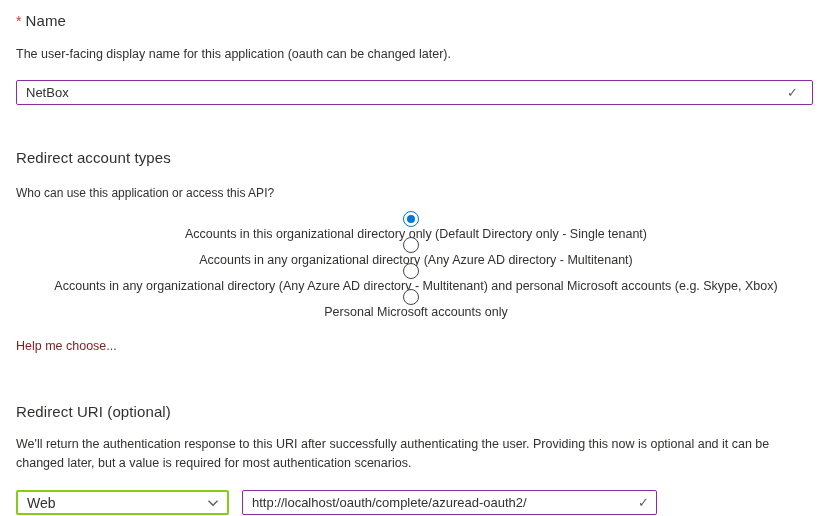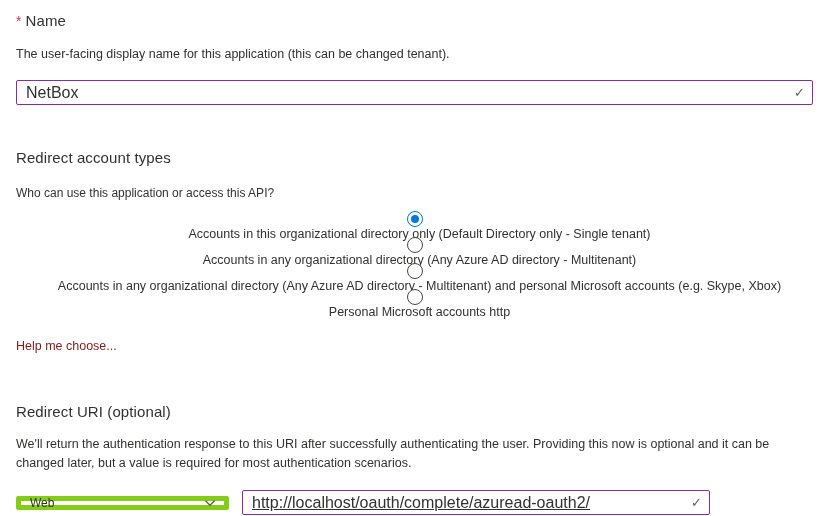--- a/index.html
+++ b/index.html
@@ -3,21 +3,21 @@
 <meta charset="utf-8">
 <style>
   * { margin:0; padding:0; box-sizing:border-box; }
   html,body { width:829px; height:516px; }
   body {
     background:#ffffff;
     font-family:"Liberation Sans", sans-serif;
     color:#323130;
     overflow:hidden;
   }
-  .page { padding:12px 16px 0 16px; width:829px; }
+  .page { padding:12px 23px 0 16px; width:829px; }
 
   .section-title {
     font-size:15px;
     font-weight:400;
     color:#323130;
     letter-spacing:.1px;
   }
   .required-star { color:#d13438; margin-right:4px; font-size:14px; }
 
   .desc {
@@ -28,21 +28,21 @@
     max-width:800px;
   }
 
   .field-wrap { position:relative; margin-top:16px; }
   .text-field {
     width:797px;
     height:25px;
     border:1px solid #8a2da5;
     border-radius:2px;
     font-family:"Liberation Sans", sans-serif;
-    font-size:16px;
+    font-size:13px;
     color:#323130;
     padding:0 28px 0 9px;
     outline:none;
     background:#fff;
   }
   .check-glyph {
     position:absolute;
     right:8px;
     top:50%;
     transform:translateY(-52%);
@@ -99,51 +99,51 @@
 
   .uri-row {
     display:flex;
     align-items:center;
     margin-top:17px;
     gap:13px;
   }
   .select-box {
     position:relative;
     width:213px;
-    height:14px;
-    border:5px solid #84cc16;
+    height:25px;
+    border:2px solid #84cc16;
     border-radius:2px;
     display:flex;
     align-items:center;
     padding:0 28px 0 9px;
-    font-size:12px;
+    font-size:14px;
     cursor:pointer;
     background:#fff;
   }
   .chev {
     position:absolute;
     right:8px; top:50%;
     transform:translateY(-50%);
     width:12px; height:12px;
     pointer-events:none;
   }
   .uri-field-wrap { position:relative; }
-  .uri-field { width:468px;text-decoration:underline; }
+  .uri-field { width:415px; }
 </style>
 </head>
 <body>
 
 <div class="page">
 
   
   <div class="section-title">
     <span class="required-star">*</span><span>Name</span>
   </div>
 
-  <div class="desc">The user-facing display name for this application (this can be changed tenant).</div>
+  <div class="desc">The user-facing display name for this application (oauth can be changed later).</div>
 
   <div class="field-wrap">
     <input class="text-field" type="text" value="NetBox" style="">
     <span class="check-glyph">✓</span>
   </div>
 
   
   <div class="section-title section-gap-1">Redirect account types</div>
 
   <div class="question">Who can use this application or access this API?</div>
@@ -156,21 +156,21 @@
     <div class="radio-row">
       <span class="radio-circle"></span>
       <span class="radio-label">Accounts in any organizational directory (Any Azure AD directory - Multitenant)</span>
     </div>
     <div class="radio-row">
       <span class="radio-circle"></span>
       <span class="radio-label">Accounts in any organizational directory (Any Azure AD directory - Multitenant) and personal Microsoft accounts (e.g. Skype, Xbox)</span>
     </div>
     <div class="radio-row">
       <span class="radio-circle"></span>
-      <span class="radio-label">Personal Microsoft accounts http</span>
+      <span class="radio-label">Personal Microsoft accounts only</span>
     </div>
   </div>
 
   <a class="help-link">Help me choose...</a>
 
   
   <div class="section-title section-gap-2">Redirect URI (optional)</div>
 
   <div class="desc redirect-desc">We'll return the authentication response to this URI after successfully authenticating the user. Providing this now is optional and it can be changed later, but a value is required for most authentication scenarios.</div>
 

